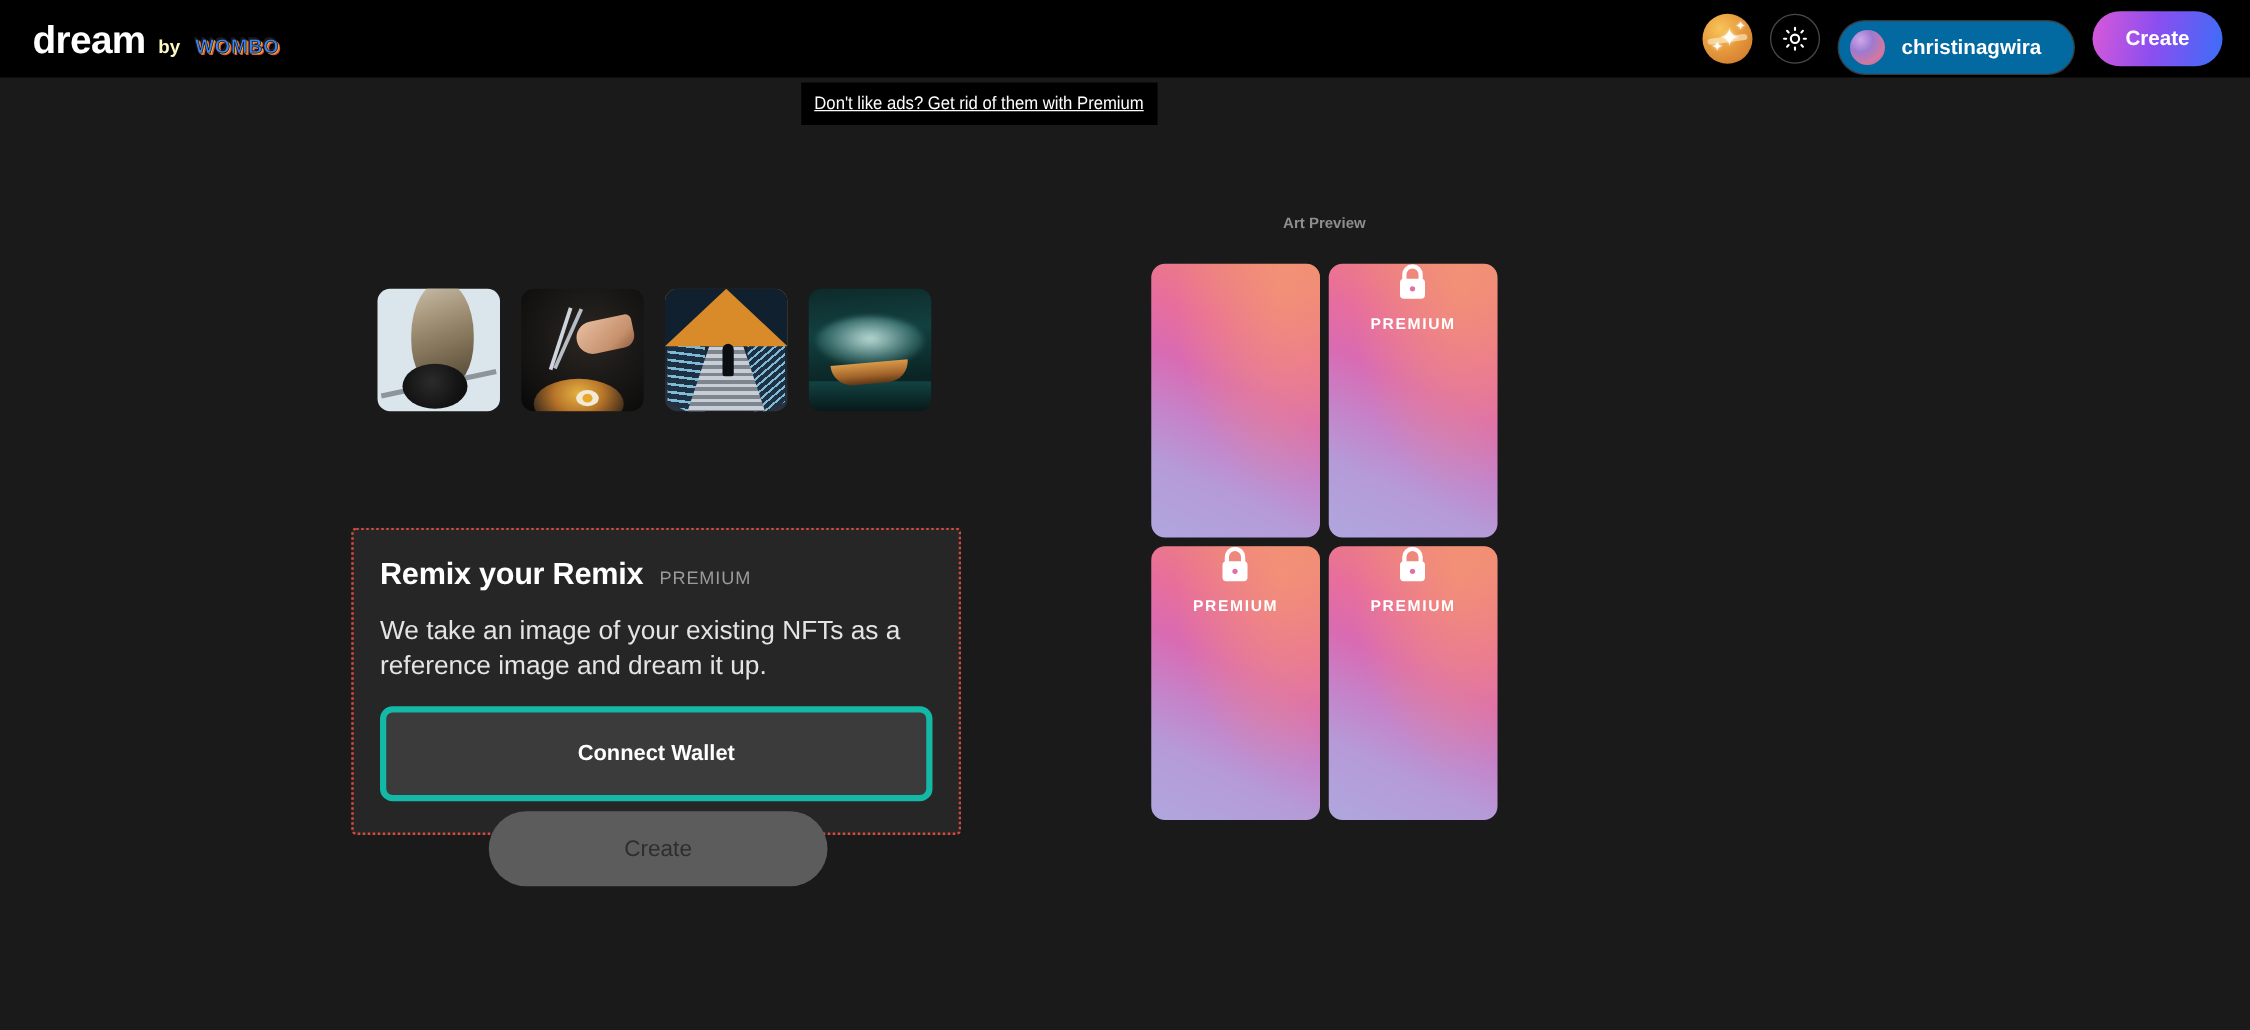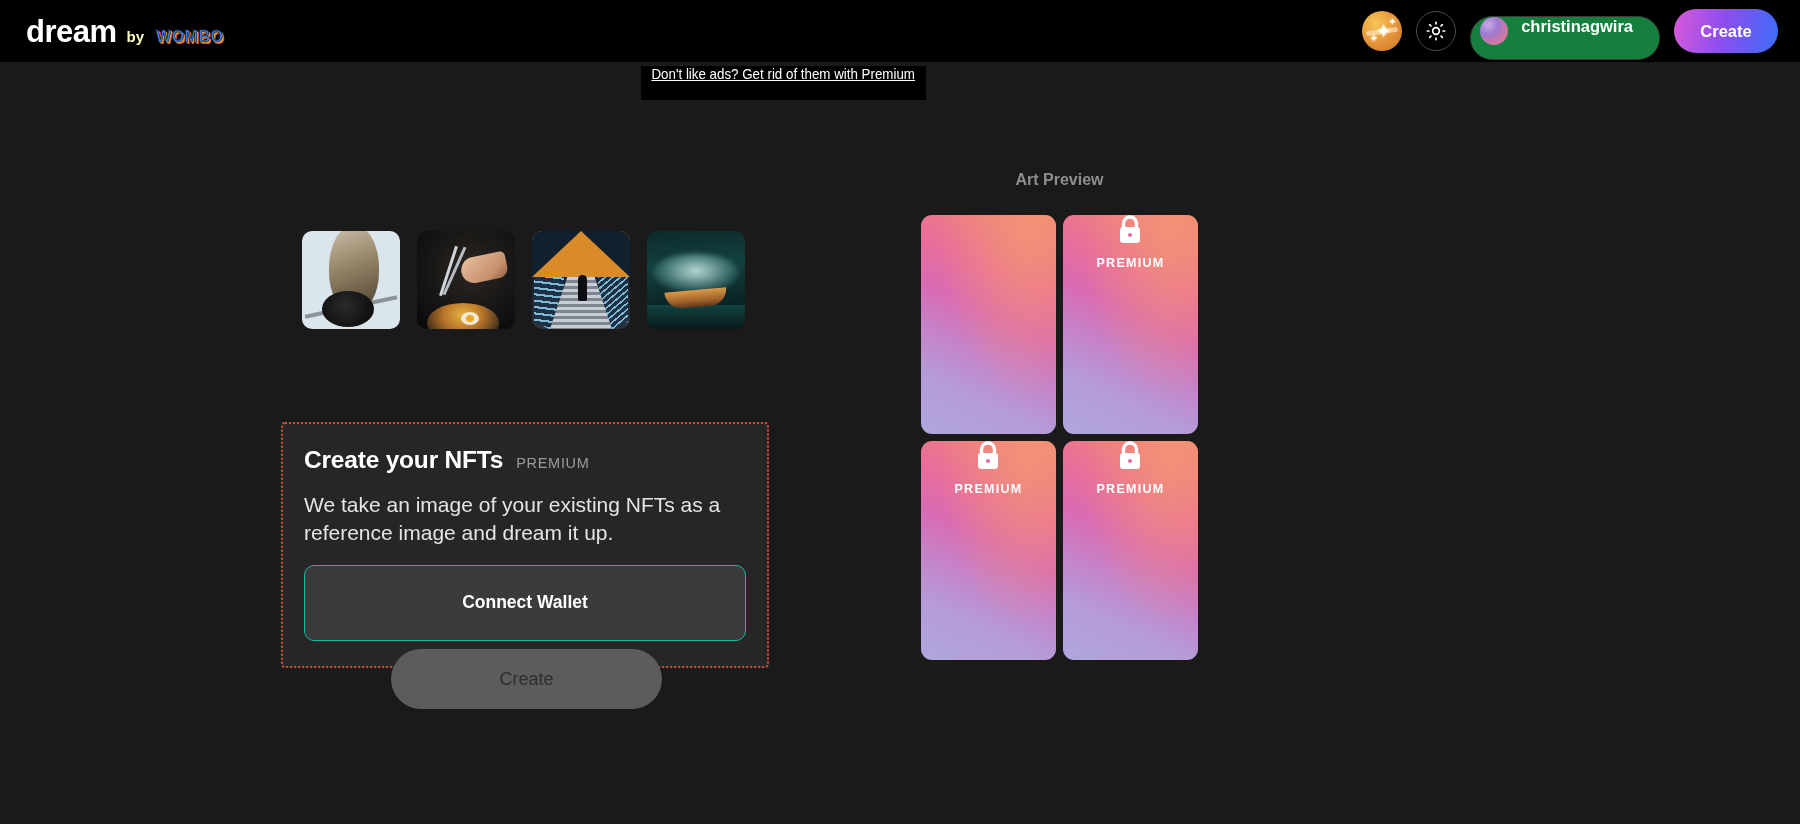--- a/index.html
+++ b/index.html
@@ -115,23 +115,23 @@
     align-items: center;
     justify-content: center;
     cursor: pointer;
     flex: none;
   }
 
   .user-pill {
     height: 44px;
     border-radius: 22px;
     border: 1.5px solid #3a3a3a;
-    background: #15803d;
-    display: flex;
-    align-items: flex-start;
+    background: #0369a1;
+    display: flex;
+    align-items: center;
     padding: 0 26px 0 9px;
     gap: 13px;
     cursor: pointer;
     margin-top: 14px;
   }
 
   .avatar {
     width: 28px; height: 28px;
     border-radius: 50%;
     background: radial-gradient(circle at 30% 28%, #cfa8e8 0%, #9d7ad0 35%, #d4789f 70%, #8e5fb5 100%);
@@ -161,20 +161,21 @@
 
   
   .ad-banner {
     position: absolute;
     left: 641px;
     top: 66px;
     width: 285px;
     height: 34px;
     background: #000000;
     display: flex;
+    align-items: center;
     justify-content: center;
     z-index: 15;
   }
   .ad-banner-text {
     font-size: 14.5px;
     color: #ffffff;
     text-decoration: underline;
     white-space: nowrap;
     transform: scaleX(0.92);
     cursor: pointer;
@@ -380,21 +381,21 @@
     color: #e4e4e4;
     max-width: 452px;
     margin-bottom: 18px;
   }
 
   .connect-wallet-btn {
     width: 100%;
     height: 76px;
     border-radius: 10px;
     background: #3b3b3b;
-    border: 1px solid #14b8a6;
+    border: 5px solid #14b8a6;
     color: #ffffff;
     font-family: inherit;
     font-size: 17.5px;
     font-weight: bold;
     cursor: pointer;
     display: flex;
     align-items: center;
     justify-content: center;
   }
 
@@ -418,21 +419,21 @@
   
   .preview-panel {
     position: absolute;
     left: 921px;
     top: 109px;
     width: 277px;
   }
 
   .preview-heading {
     text-align: center;
-    font-size: 16px;
+    font-size: 12px;
     font-weight: bold;
     color: #8e8e8e;
     margin-bottom: 26px;
   }
 
   .preview-grid {
     display: grid;
     grid-template-columns: 135px 135px;
     grid-template-rows: 219px 219px;
     gap: 7px;
@@ -558,21 +559,21 @@
 
       <div class="thumb thumb-boat">
         <span class="mist"></span>
         <span class="water"></span>
         <span class="boat"></span>
       </div>
     </div>
 
     <div class="nft-card">
       <div class="nft-title-row">
-        <span class="nft-title">Create your NFTs</span>
+        <span class="nft-title">Remix your Remix</span>
         <span class="nft-optional">PREMIUM</span>
       </div>
 
       <p class="nft-desc">We take an image of your existing NFTs as a reference image and dream it up.</p>
 
       <button class="connect-wallet-btn">Connect Wallet</button>
     </div>
 
     <button class="create-btn-main">Create</button>
   </div>

